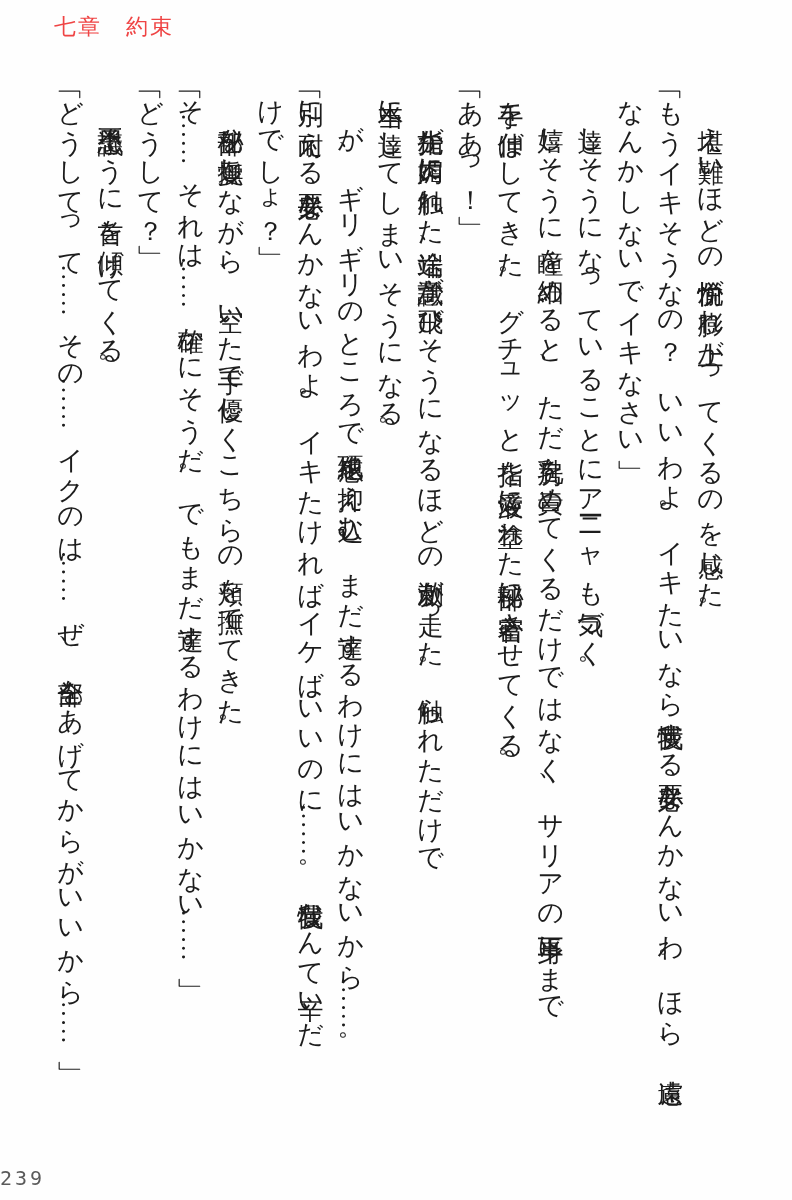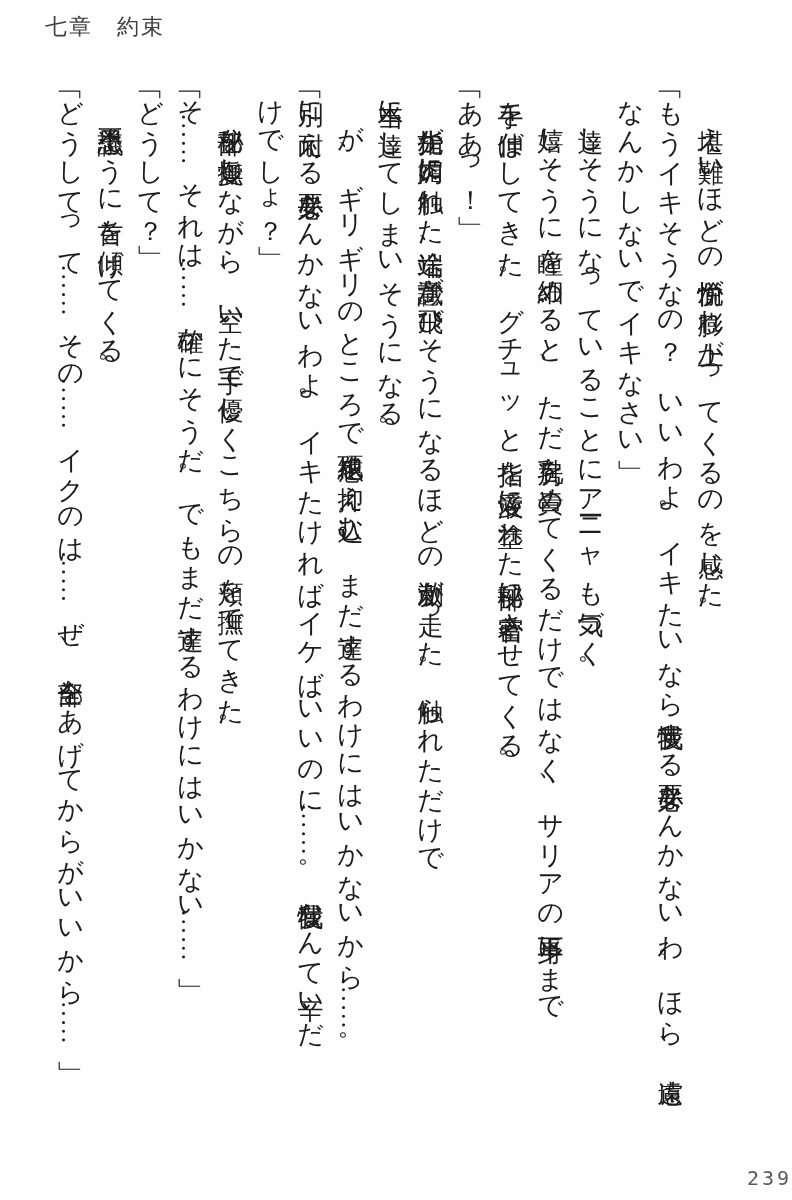--- a/index.html
+++ b/index.html
@@ -15,23 +15,23 @@
     font-family: "Liberation Serif", "DejaVu Serif", serif;
   }
   .page {
     position: absolute;
     inset: 0;
     background: #fefefe;
   }
   .chapter-header {
     position: absolute;
     top: 12px;
-    left: 45px;
+    left: 54px;
     font-size: 22px;
-    color: #404040;
+    color: #ef4444;
     letter-spacing: 2px;
     white-space: pre;
   }
   .text-block {
     position: absolute;
     top: 82px;
     right: 62px;
     height: 1062px;
     writing-mode: vertical-rl;
     -webkit-writing-mode: vertical-rl;
@@ -43,26 +43,25 @@
     line-height: 40px;       
     letter-spacing: 0.45px;  
     white-space: pre;
     margin: 0;
   }
   .page-number {
     position: absolute;
     left: 0;
     right: 0;
     top: 1166px;
-    text-align: right;
+    text-align: left;
     font-size: 20px;
     letter-spacing: 3px;
     color: #5a5a5a;
     font-family: "DejaVu Sans Mono", "Liberation Mono", monospace;
-    padding-left: 40px;
   }
 </style>
 </head>
 <body>
 
 <div class="page">
 
   <div class="chapter-header">七章　約束</div>
 
   <div class="text-block">

